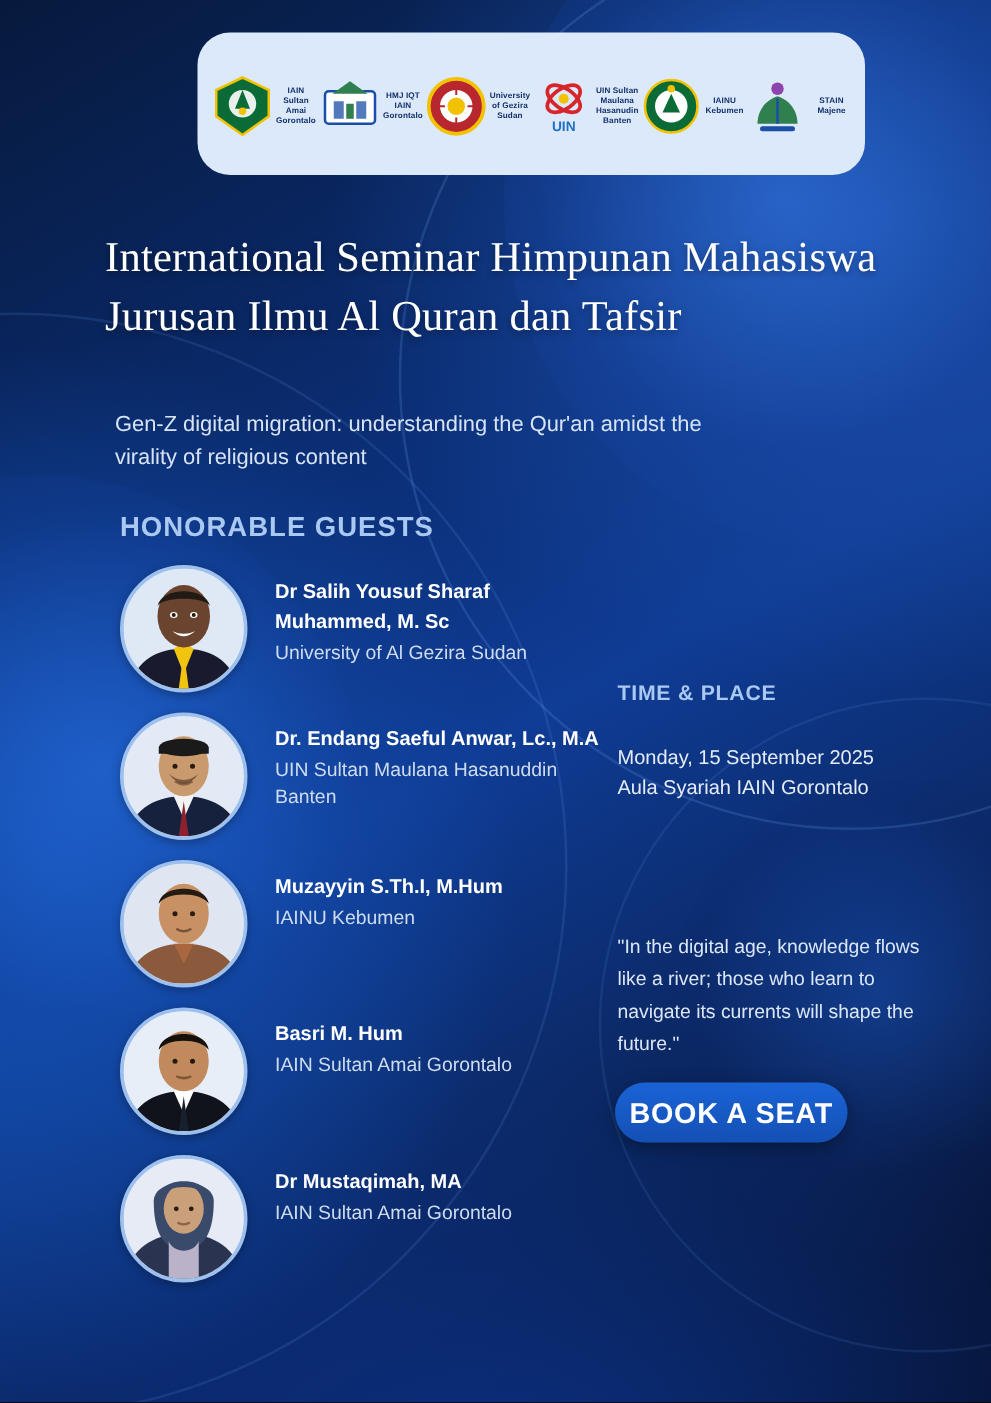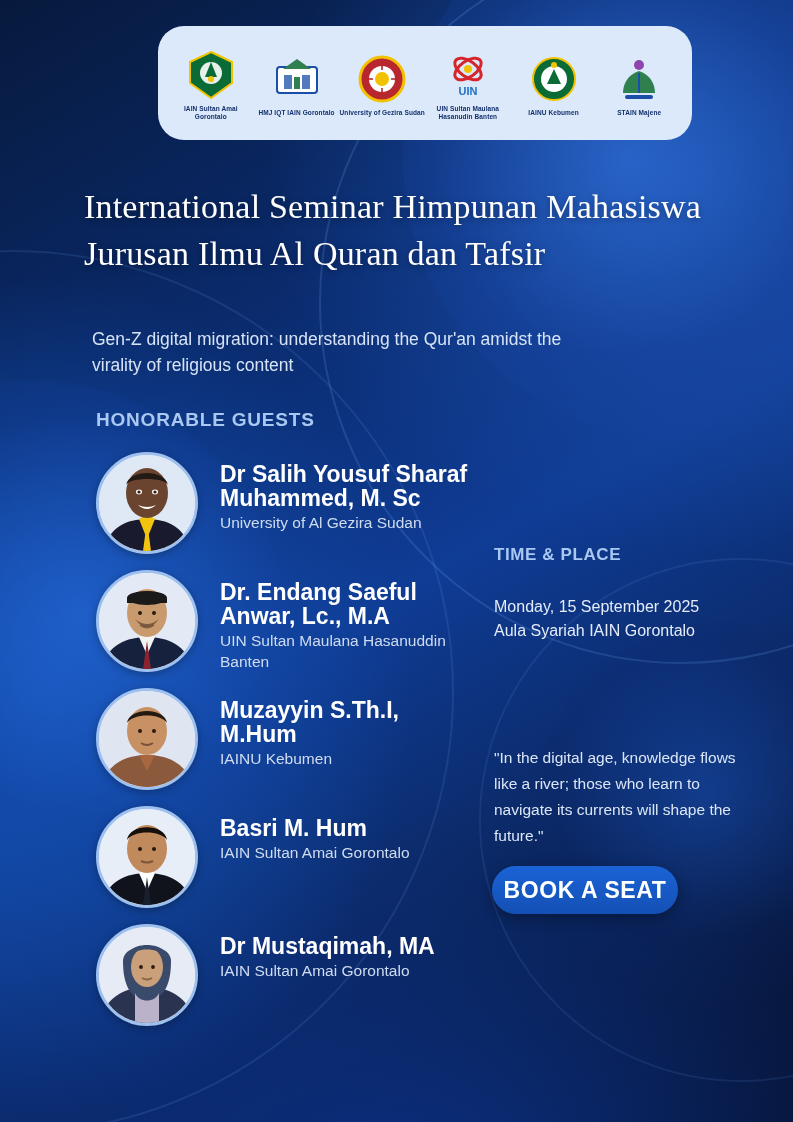--- a/index.html
+++ b/index.html
@@ -62,23 +62,23 @@
     background: #dbe9fb;
     border-radius: 26px;
     display: flex;
     align-items: center;
     justify-content: space-around;
     padding: 0 10px;
     box-sizing: border-box;
   }
   .logo-item {
     display: flex;
-    flex-direction: column;
+    flex-direction: row;
     align-items: center;
-    justify-content: center;
+    justify-content: flex-start;
     width: 88px;
     height: 98px;
   }
   .logo-mark {
     width: 52px;
     height: 52px;
     margin-top: 4px;
     display: flex;
     align-items: center;
     justify-content: center;
@@ -114,21 +114,21 @@
     width: 470px;
     color: #d7e4f7;
     font-size: 17.5px;
     line-height: 26px;
   }
   .guests-heading {
     position: absolute;
     left: 96px;
     top: 409px;
     color: #a9c8f2;
-    font-size: 19px;
+    font-size: 22px;
     font-weight: bold;
     letter-spacing: 0.8px;
   }
 
   
   .speakers {
     position: absolute;
     left: 96px;
     top: 452px;
     width: 400px;
@@ -150,21 +150,21 @@
     background: #e8eef7;
     box-shadow: 0 2px 8px rgba(0,0,0,0.3);
   }
   .avatar-svg { display: block; width: 100%; height: 100%; }
   .speaker-info {
     padding-left: 22px;
     padding-top: 10px;
   }
   .speaker-name {
     color: #ffffff;
-    font-size: 23px;
+    font-size: 16px;
     font-weight: bold;
     line-height: 24px;
     max-width: 260px;
   }
   .speaker-org {
     color: #cfdcf0;
     font-size: 15.5px;
     line-height: 21px;
     margin-top: 2px;
     max-width: 250px;

